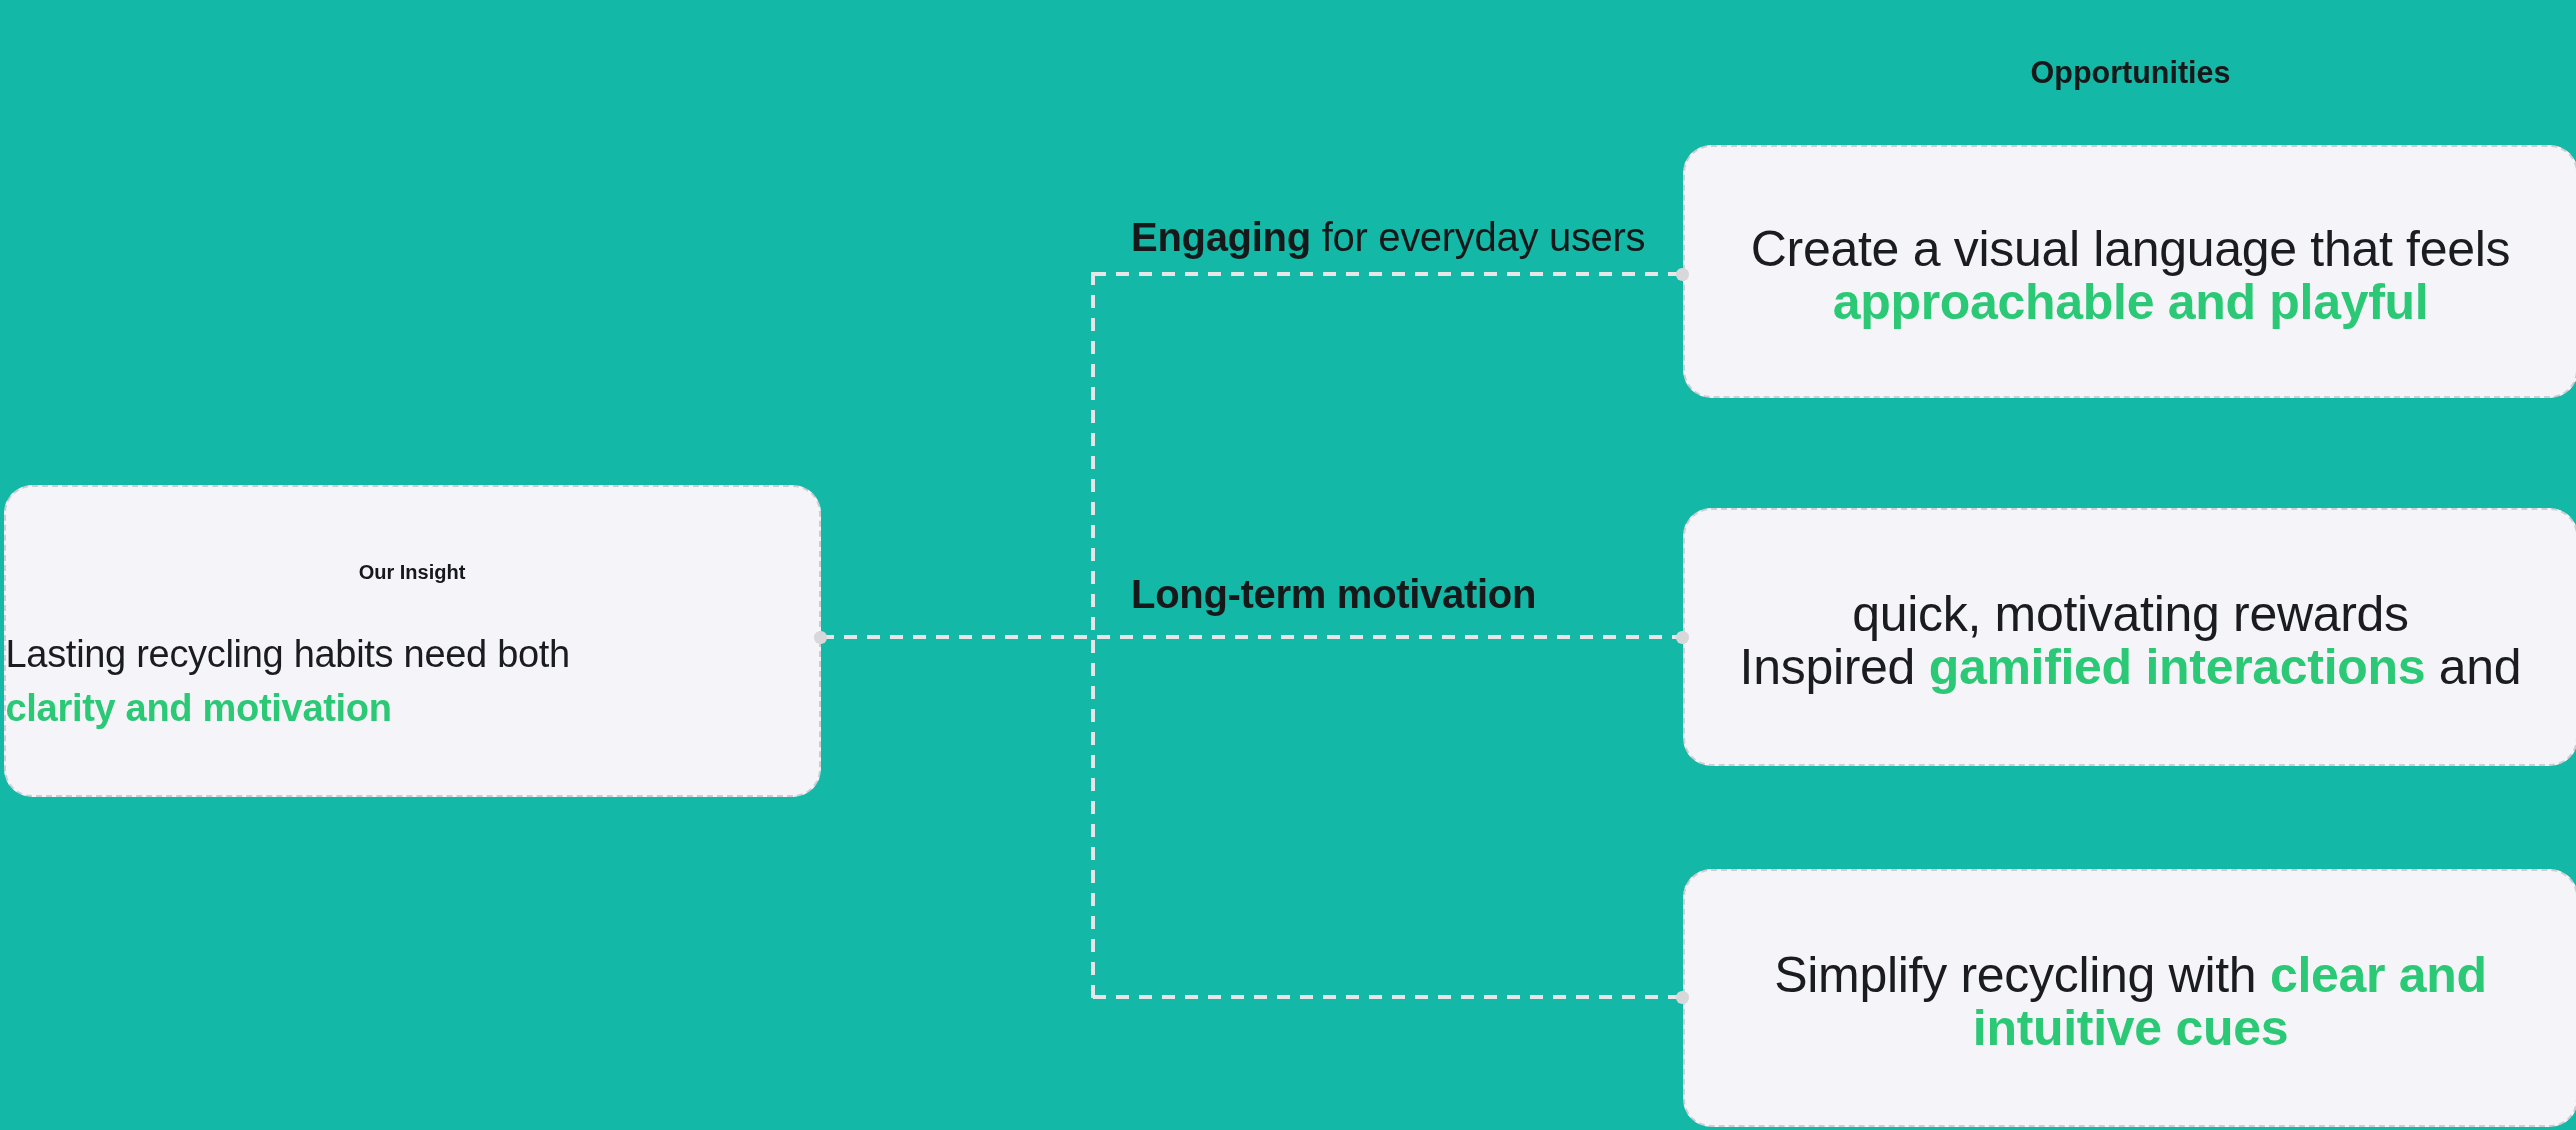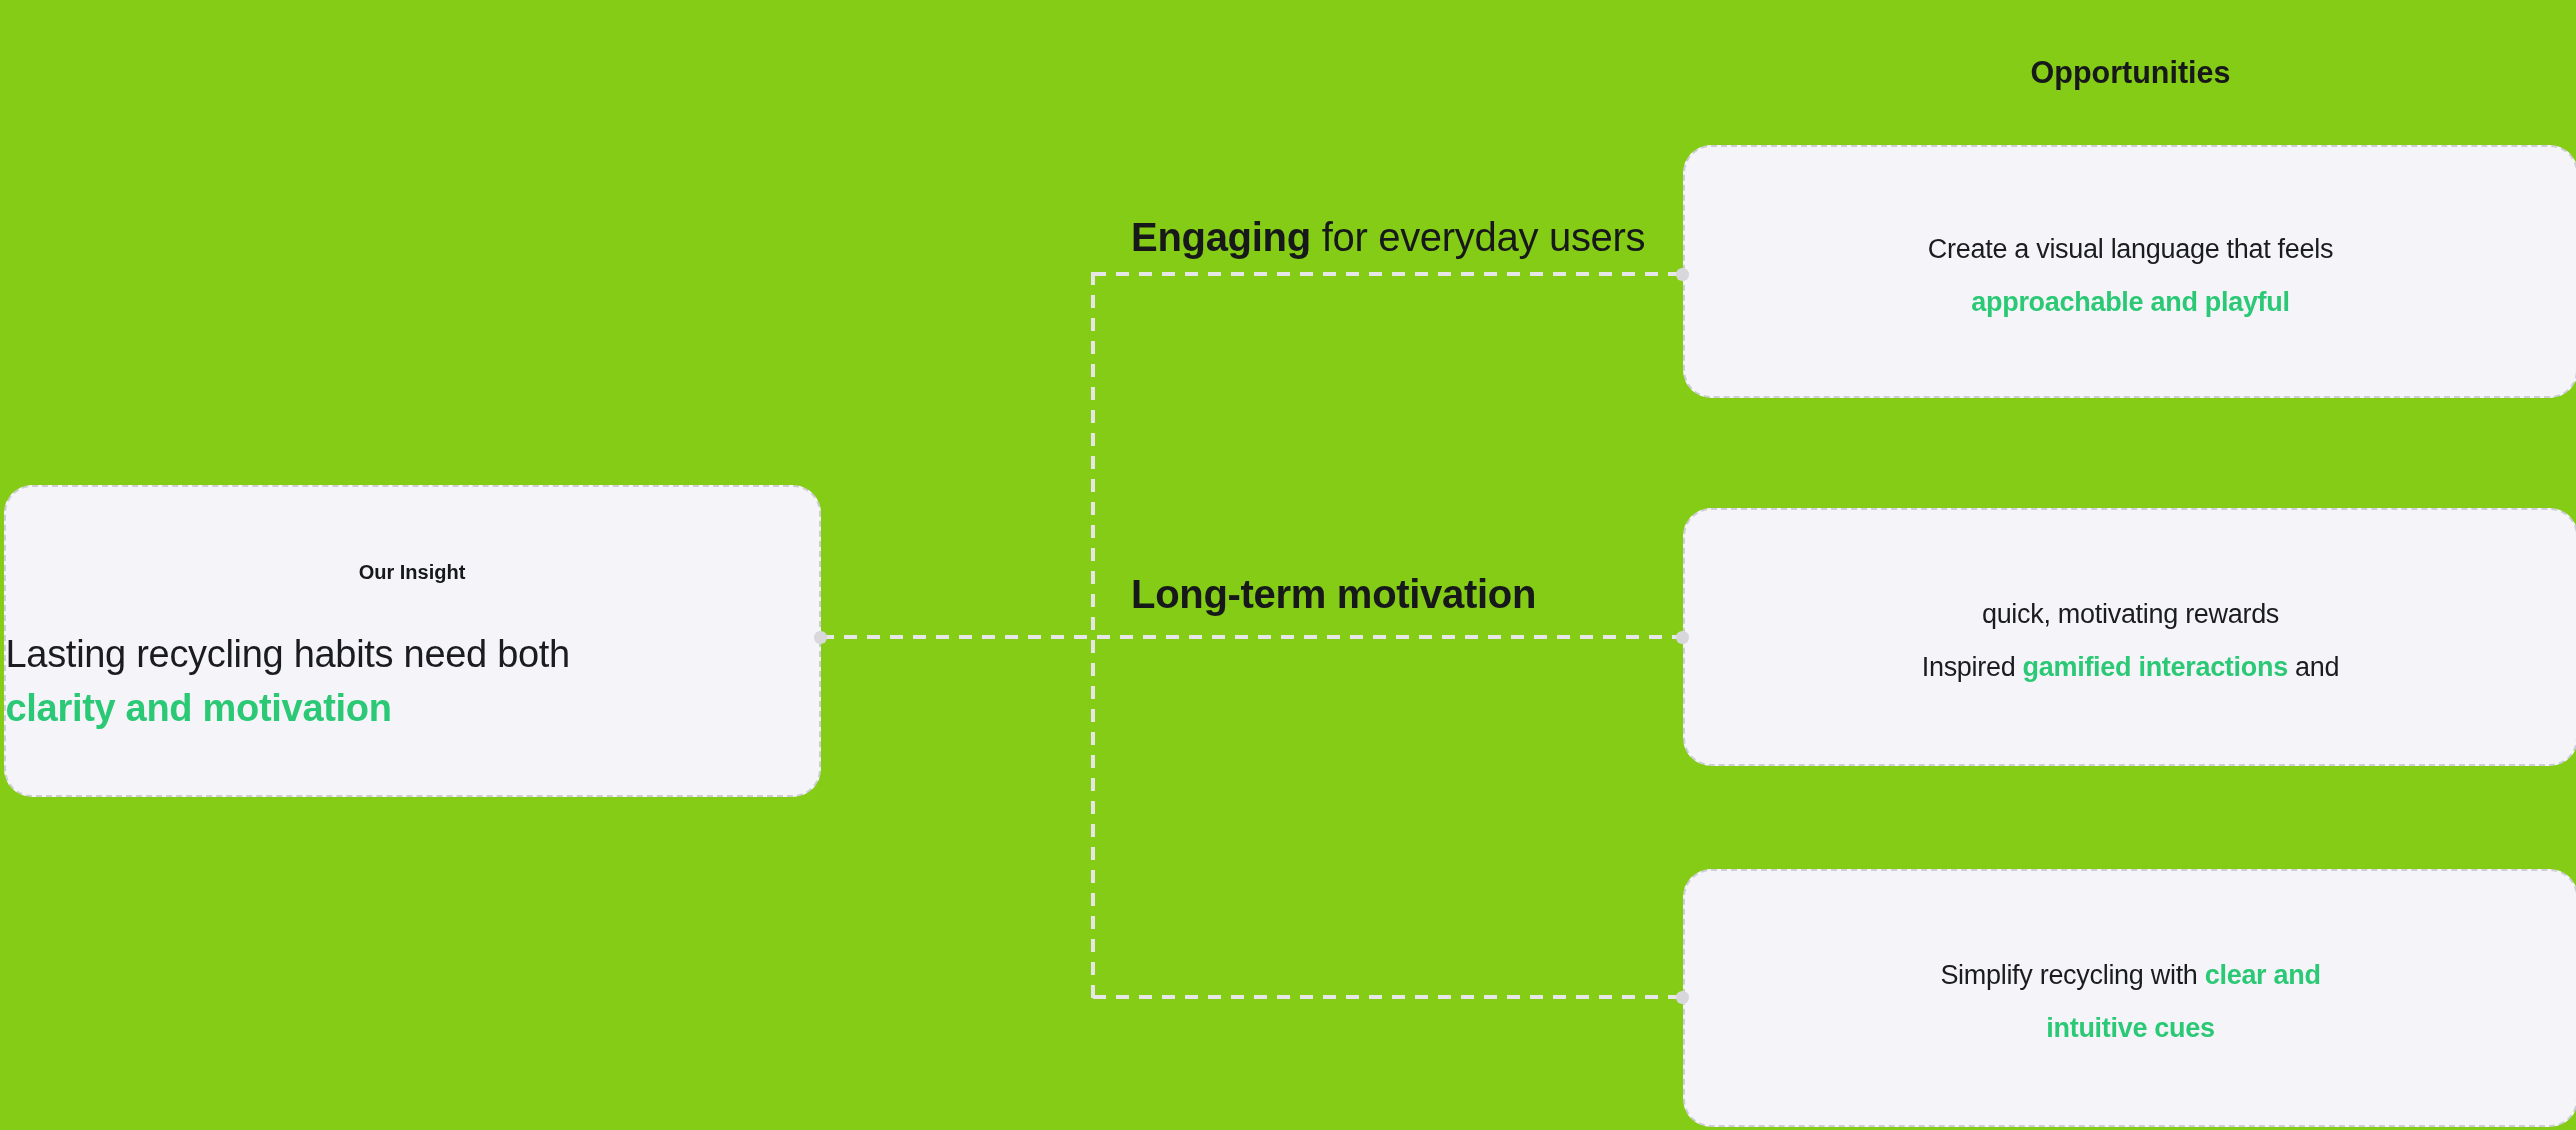--- a/index.html
+++ b/index.html
@@ -4,21 +4,21 @@
 <style>
   html, body { margin: 0; padding: 0; }
   body {
     font-family: "Liberation Sans", "DejaVu Sans", sans-serif;
     background: #4C666B;
   }
   #stage {
     position: relative;
     width: 2576px;
     height: 1130px;
-    background: #84cc16;
+    background: #14b8a6;
     overflow: hidden;
   }
 
   
   .dash-h {
     position: absolute;
     height: 4.2px;
     background: repeating-linear-gradient(90deg,
       #E6E6E6 0px, #E6E6E6 13px,
       transparent 13px, transparent 23px);
@@ -57,21 +57,21 @@
 
   .card-body {
     position: absolute;
     left: 0; top: 0;
     width: 100%; height: 100%;
     display: flex;
     flex-direction: column;
     align-items: center;
     justify-content: center;
     text-align: center;
-    font-size: 27px;
+    font-size: 50px;
     line-height: 53px;
     color: #1B1C1F;
     letter-spacing: -0.3px;
     transform: translateY(3.5px);
   }
   .green { color: #2BC875; font-weight: bold; }
   .b { font-weight: bold; }
 
   #insight-title {
     position: absolute;

